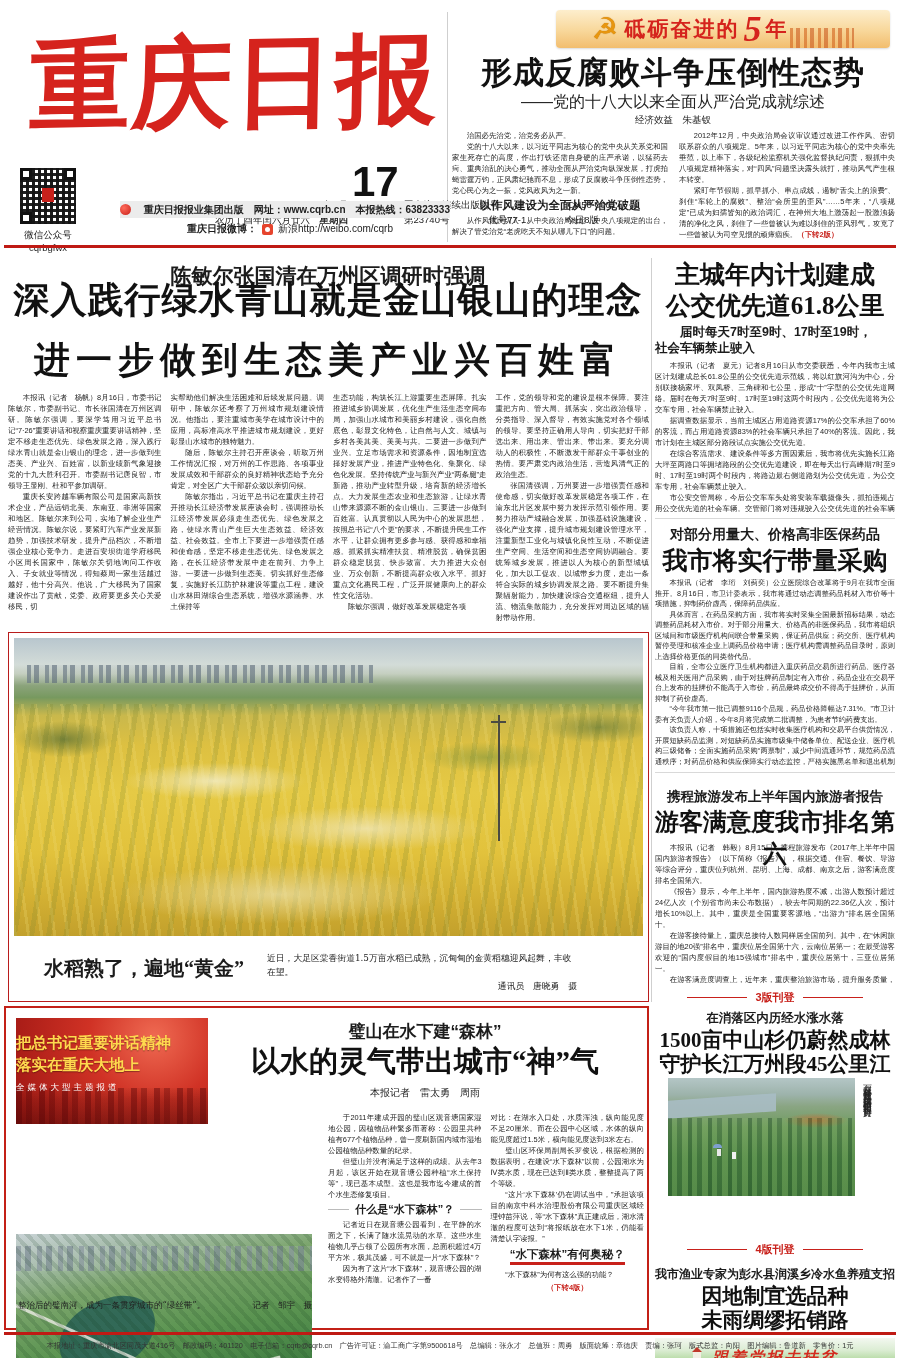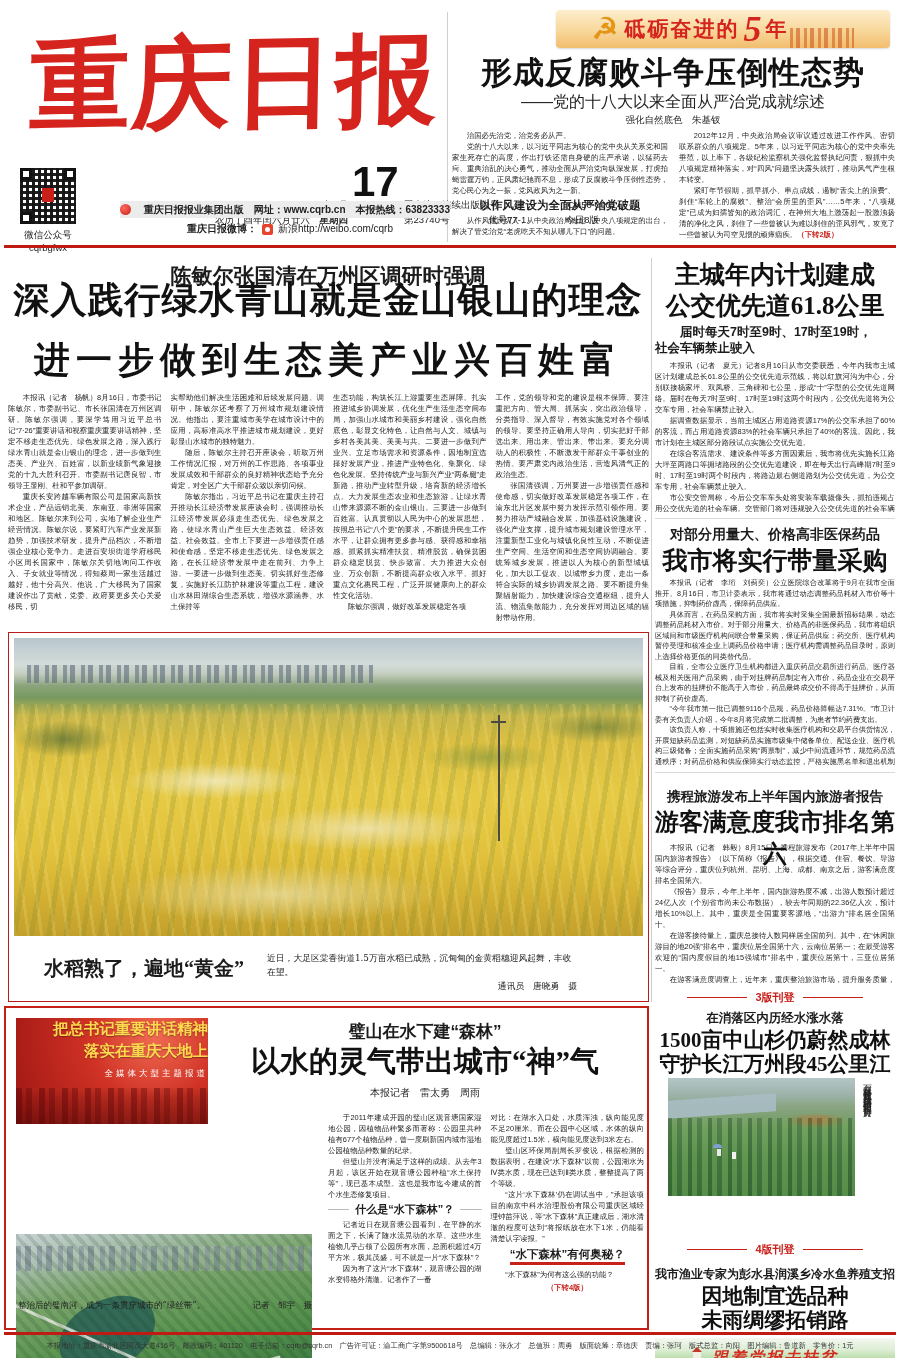--- a/index.html
+++ b/index.html
@@ -72,21 +72,21 @@
   .park-tex{position:absolute;inset:0;background:repeating-linear-gradient(48deg,rgba(15,55,25,.14) 0 4px,rgba(0,0,0,0) 4px 9px);}
   .cy-base{position:absolute;inset:0;background:linear-gradient(180deg,#b4c6c6 0%,#9db3ab 14%,#8aa583 24%,#6e9c5f 42%,#558c4b 68%,#4a8142 100%);}
   .cy-river{position:absolute;left:0;top:16%;width:58%;height:15%;background:#a9bcc4;transform:skewY(-4deg);opacity:.9;}
   .cy-orange{position:absolute;right:4%;top:30%;width:34%;height:12%;background:radial-gradient(closest-side,rgba(196,110,55,.85),rgba(0,0,0,0));}
   .cy-tex{position:absolute;left:0;right:0;top:34%;bottom:0;
       background:repeating-linear-gradient(90deg,rgba(20,65,28,.4) 0 4px,rgba(110,160,85,.3) 4px 9px,rgba(30,75,35,.35) 9px 14px,rgba(130,175,95,.25) 14px 20px);}
   .cy-person{position:absolute;width:4px;height:7px;background:#e8e8e8;}
   .cy-umbrella{position:absolute;width:9px;height:4px;border-radius:5px 5px 0 0;background:#7f9fd0;}
   
   .promo{background:radial-gradient(circle at 72% 18%,#ef6a52 0%,#d03225 40%,#9c1512 100%);position:relative;overflow:hidden;
-      display:flex;flex-direction:column;align-items:flex-end;justify-content:flex-start;box-sizing:border-box;}
+      display:flex;flex-direction:column;align-items:flex-start;justify-content:flex-start;padding-top:14px;box-sizing:border-box;}
   .promo .l{color:#ffd94e;font-weight:900;font-size:15.5px;line-height:1.45;text-shadow:0 1px 1px rgba(0,0,0,.35);position:relative;z-index:2;}
   .promo .s{color:#fff;font-size:8.5px;letter-spacing:3px;margin-top:5px;position:relative;z-index:2;}
   .promo .skyline{position:absolute;left:0;right:0;bottom:0;height:36px;opacity:.85;
       background:linear-gradient(180deg,rgba(0,0,0,0) 0%,rgba(90,8,8,.25) 30%,rgba(70,5,5,.55) 100%),
       repeating-linear-gradient(90deg,rgba(100,10,10,.6) 0 6px,rgba(170,40,25,.3) 6px 10px,rgba(110,15,12,.55) 10px 16px,rgba(185,55,35,.25) 16px 23px);}
   
   .pov{background:linear-gradient(180deg,#f3f8f0 0%,#dcedd4 30%,#aad595 62%,#6fae5d 100%);position:relative;overflow:hidden;
       display:flex;align-items:center;justify-content:center;}
   .pov .title{font-family:"DejaVu Serif",serif;font-weight:900;font-style:italic;color:#d32b1f;font-size:16px;letter-spacing:2px;z-index:2;}
   .pov .house{position:absolute;left:16%;top:34%;width:8px;height:6px;background:#f3efe4;z-index:1;}
@@ -142,21 +142,21 @@
 
   <div class="abs banner5" style="left:556px;top:10px;width:334px;height:38px;">
     <span class="emblem">☭</span>
     <span class="t">砥砺奋进的</span>
     <span class="five">5</span>
     <span class="t">年</span>
     <span class="skyline"></span>
   </div>
   <div class="abs serifhl center" style="left:452px;top:52px;width:442px;font-size:31px;letter-spacing:1px;">形成反腐败斗争压倒性态势</div>
   <div class="abs center" style="left:452px;top:92px;width:442px;font-size:16px;color:#222;">——党的十八大以来全面从严治党成就综述</div>
-  <div class="abs center kai" style="left:452px;top:114px;width:442px;font-size:9.5px;">强化自然底色　朱基钗</div>
+  <div class="abs center kai" style="left:452px;top:114px;width:442px;font-size:9.5px;">经济效益　朱基钗</div>
   <div class="abs news colwrap" style="left:452px;top:130px;width:443px;height:112px;gap:11px;">
     <div>
       <div>
           <p class="para">治国必先治党，治党务必从严。</p>
           <p class="para">党的十八大以来，以习近平同志为核心的党中央从关系党和国家生死存亡的高度，作出打铁还需自身硬的庄严承诺，以猛药去疴、重典治乱的决心勇气，推动全面从严治党向纵深发展，打虎拍蝇雷霆万钧，正风肃纪驰而不息，形成了反腐败斗争压倒性态势，党心民心为之一振，党风政风为之一新。</p>
         </div>
       <div class="subhead-c">以作风建设为全面从严治党破题</div>
       <div>
           <p class="para">从作风建设切入，从中央政治局做起，中央八项规定的出台，解决了管党治党“老虎吃天不知从哪儿下口”的问题。</p>
         </div>

